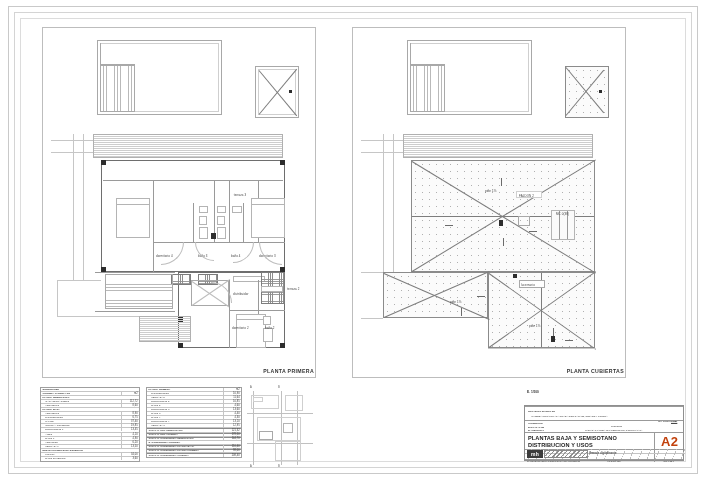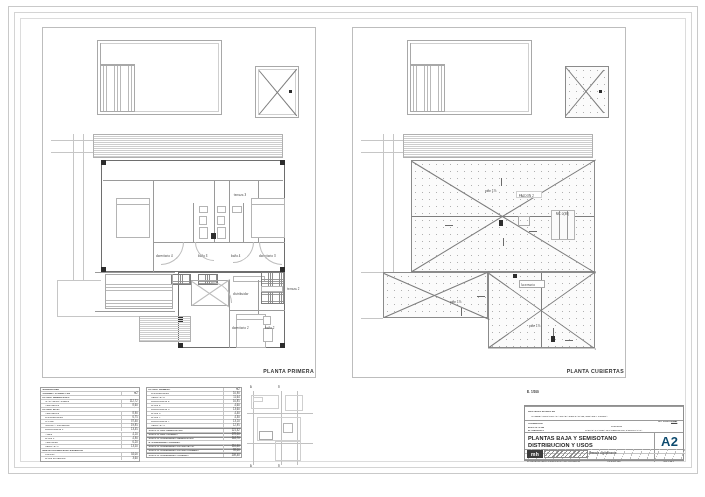--- a/index.html
+++ b/index.html
@@ -82,21 +82,21 @@
   .trow.ind .nm{padding-left:4.5px;}
 
   
   #titleblock{position:absolute;left:524px;top:405px;width:160px;height:56px;
       border:1px solid #8f8f8f;box-sizing:border-box;background:#fff;}
   .tb-line{position:absolute;background:#9a9a9a;height:.6px;left:0;width:100%;}
   .tb-txt{position:absolute;font-size:2.5px;color:#303030;white-space:nowrap;
       transform:scale(.95);transform-origin:left center;}
   .tb-txt.b{font-weight:bold;}
   .tb-big{position:absolute;font-size:5.6px;font-weight:bold;color:#1b1b1b;letter-spacing:.1px;}
-  .tb-sheet{position:absolute;font-size:13px;font-weight:bold;color:#0c4a6e;letter-spacing:.4px;}
+  .tb-sheet{position:absolute;font-size:13px;font-weight:bold;color:#c2410c;letter-spacing:.4px;}
   .logo{position:absolute;background:#3c3c3c;color:#fff;font-weight:bold;
       display:flex;align-items:center;justify-content:center;font-size:5px;letter-spacing:.3px;}
   .sigwrap{position:absolute;overflow:hidden;}
   .siggrid{position:absolute;left:0;top:0;width:100%;height:100%;
       background:
         repeating-linear-gradient(to right,transparent 0 6.2px,#bdbdbd 6.2px 6.8px),
         repeating-linear-gradient(to bottom,transparent 0 4.4px,#c4c4c4 4.4px 5px);
       transform:skewX(-22deg) scale(1.25);transform-origin:center;}
   .sighatch{position:absolute;
       background:repeating-linear-gradient(135deg,#8e8e8e 0 1px,transparent 1px 3px);

